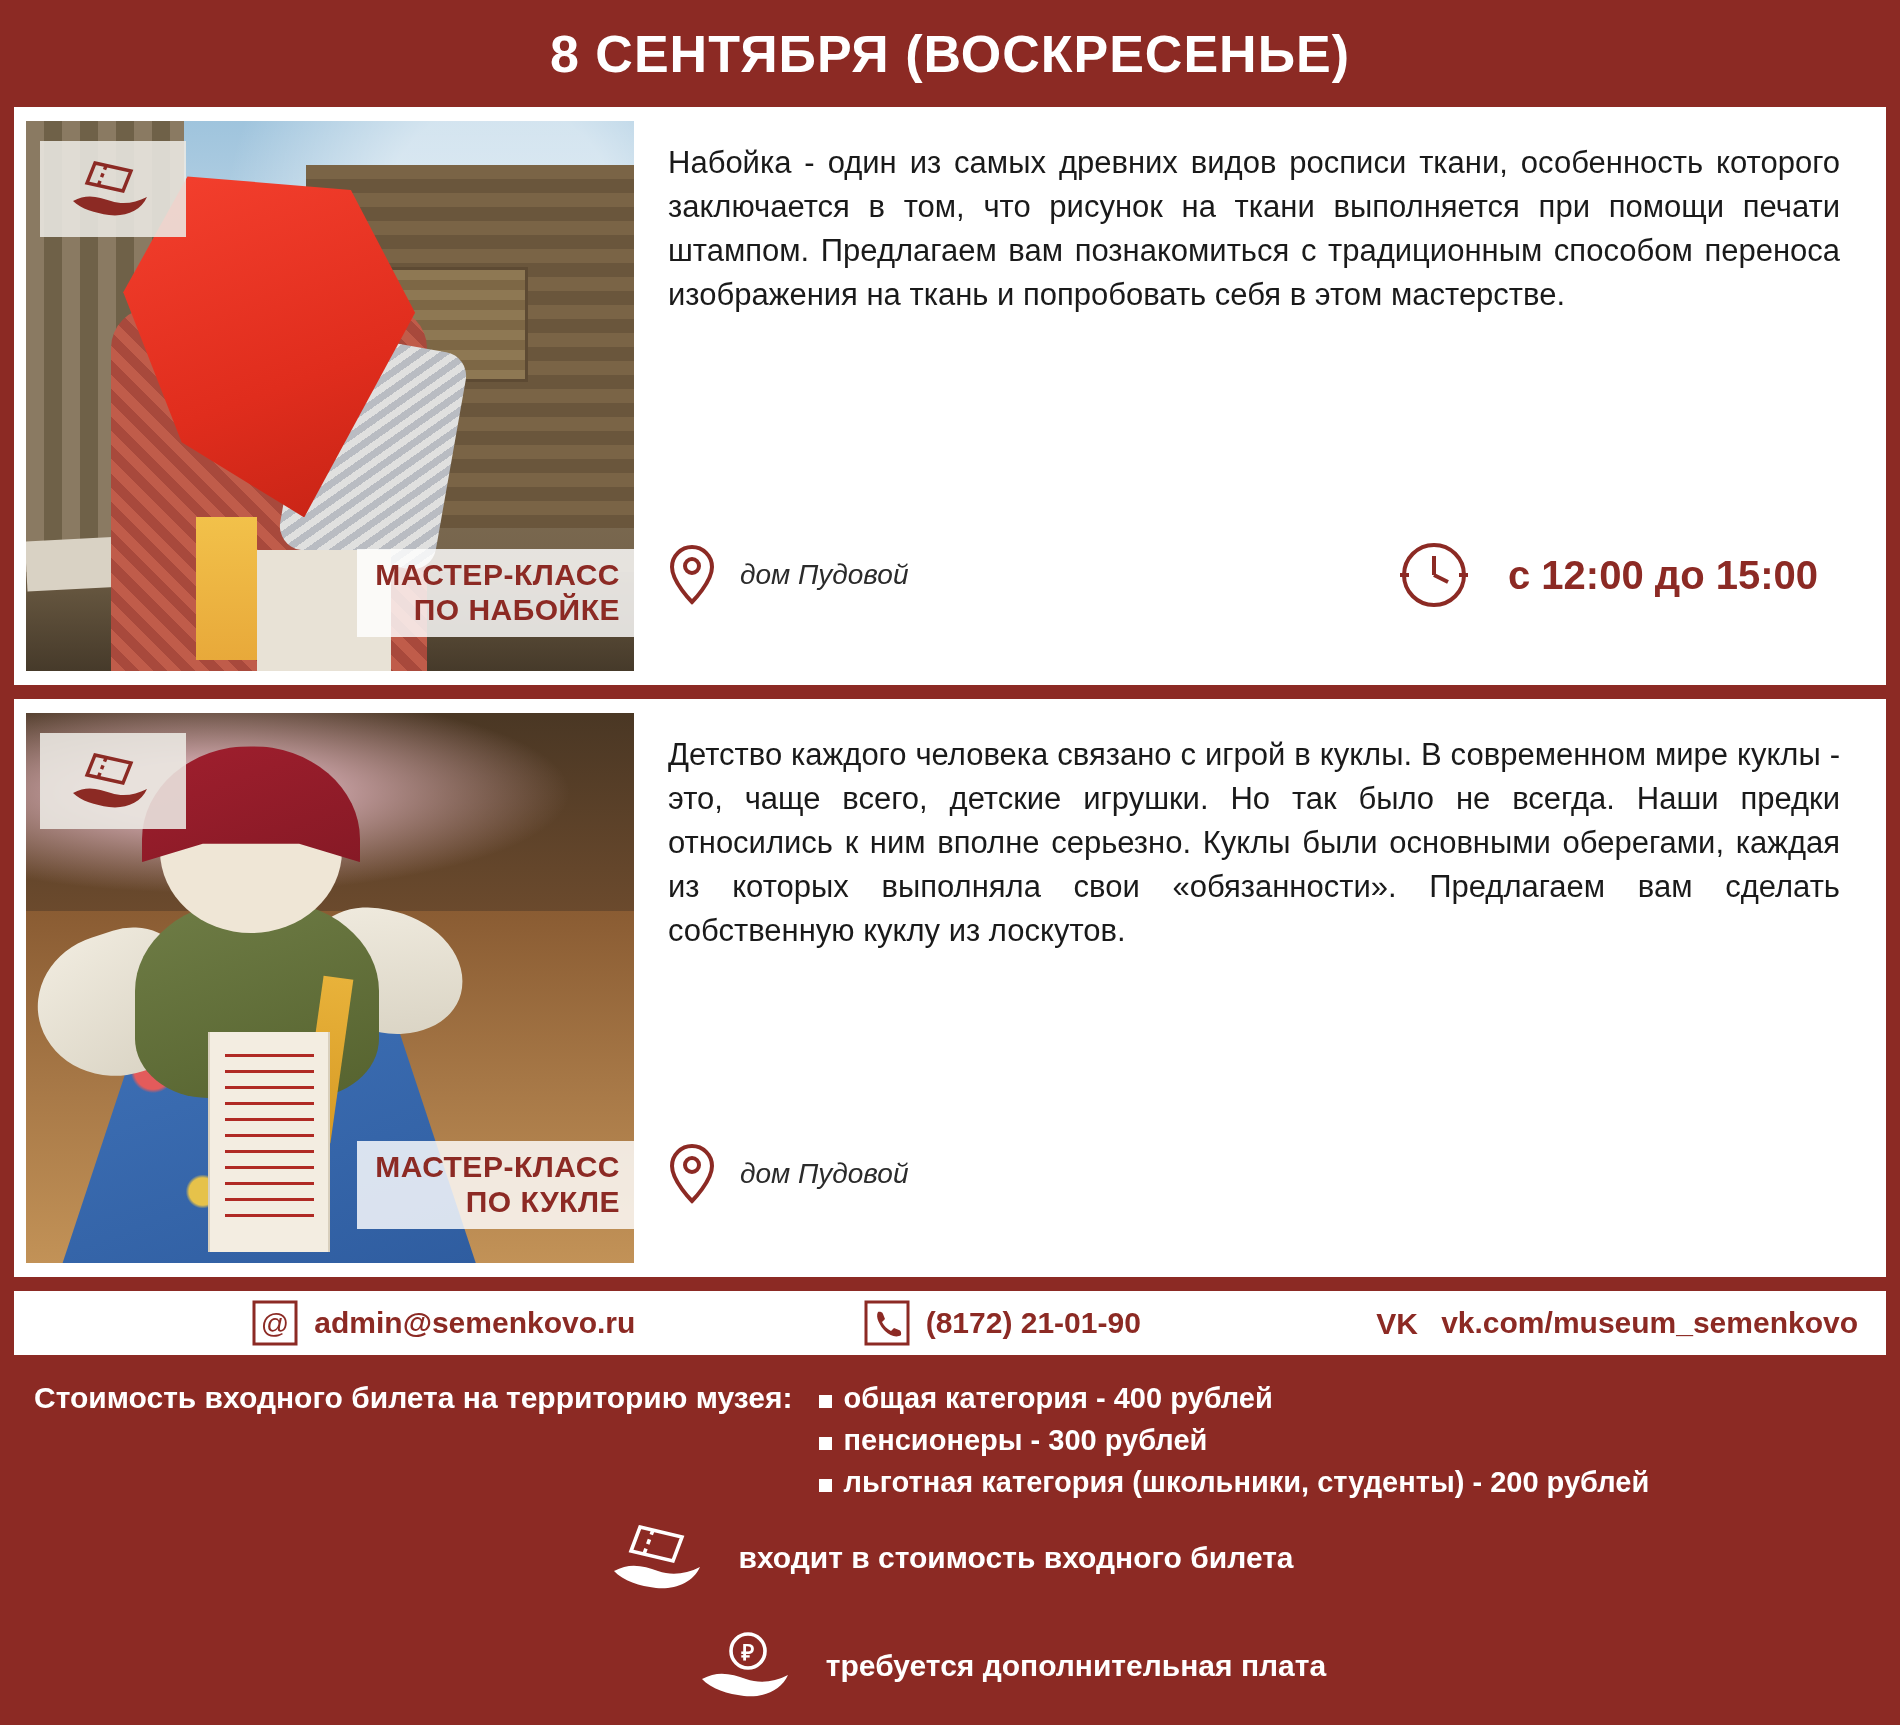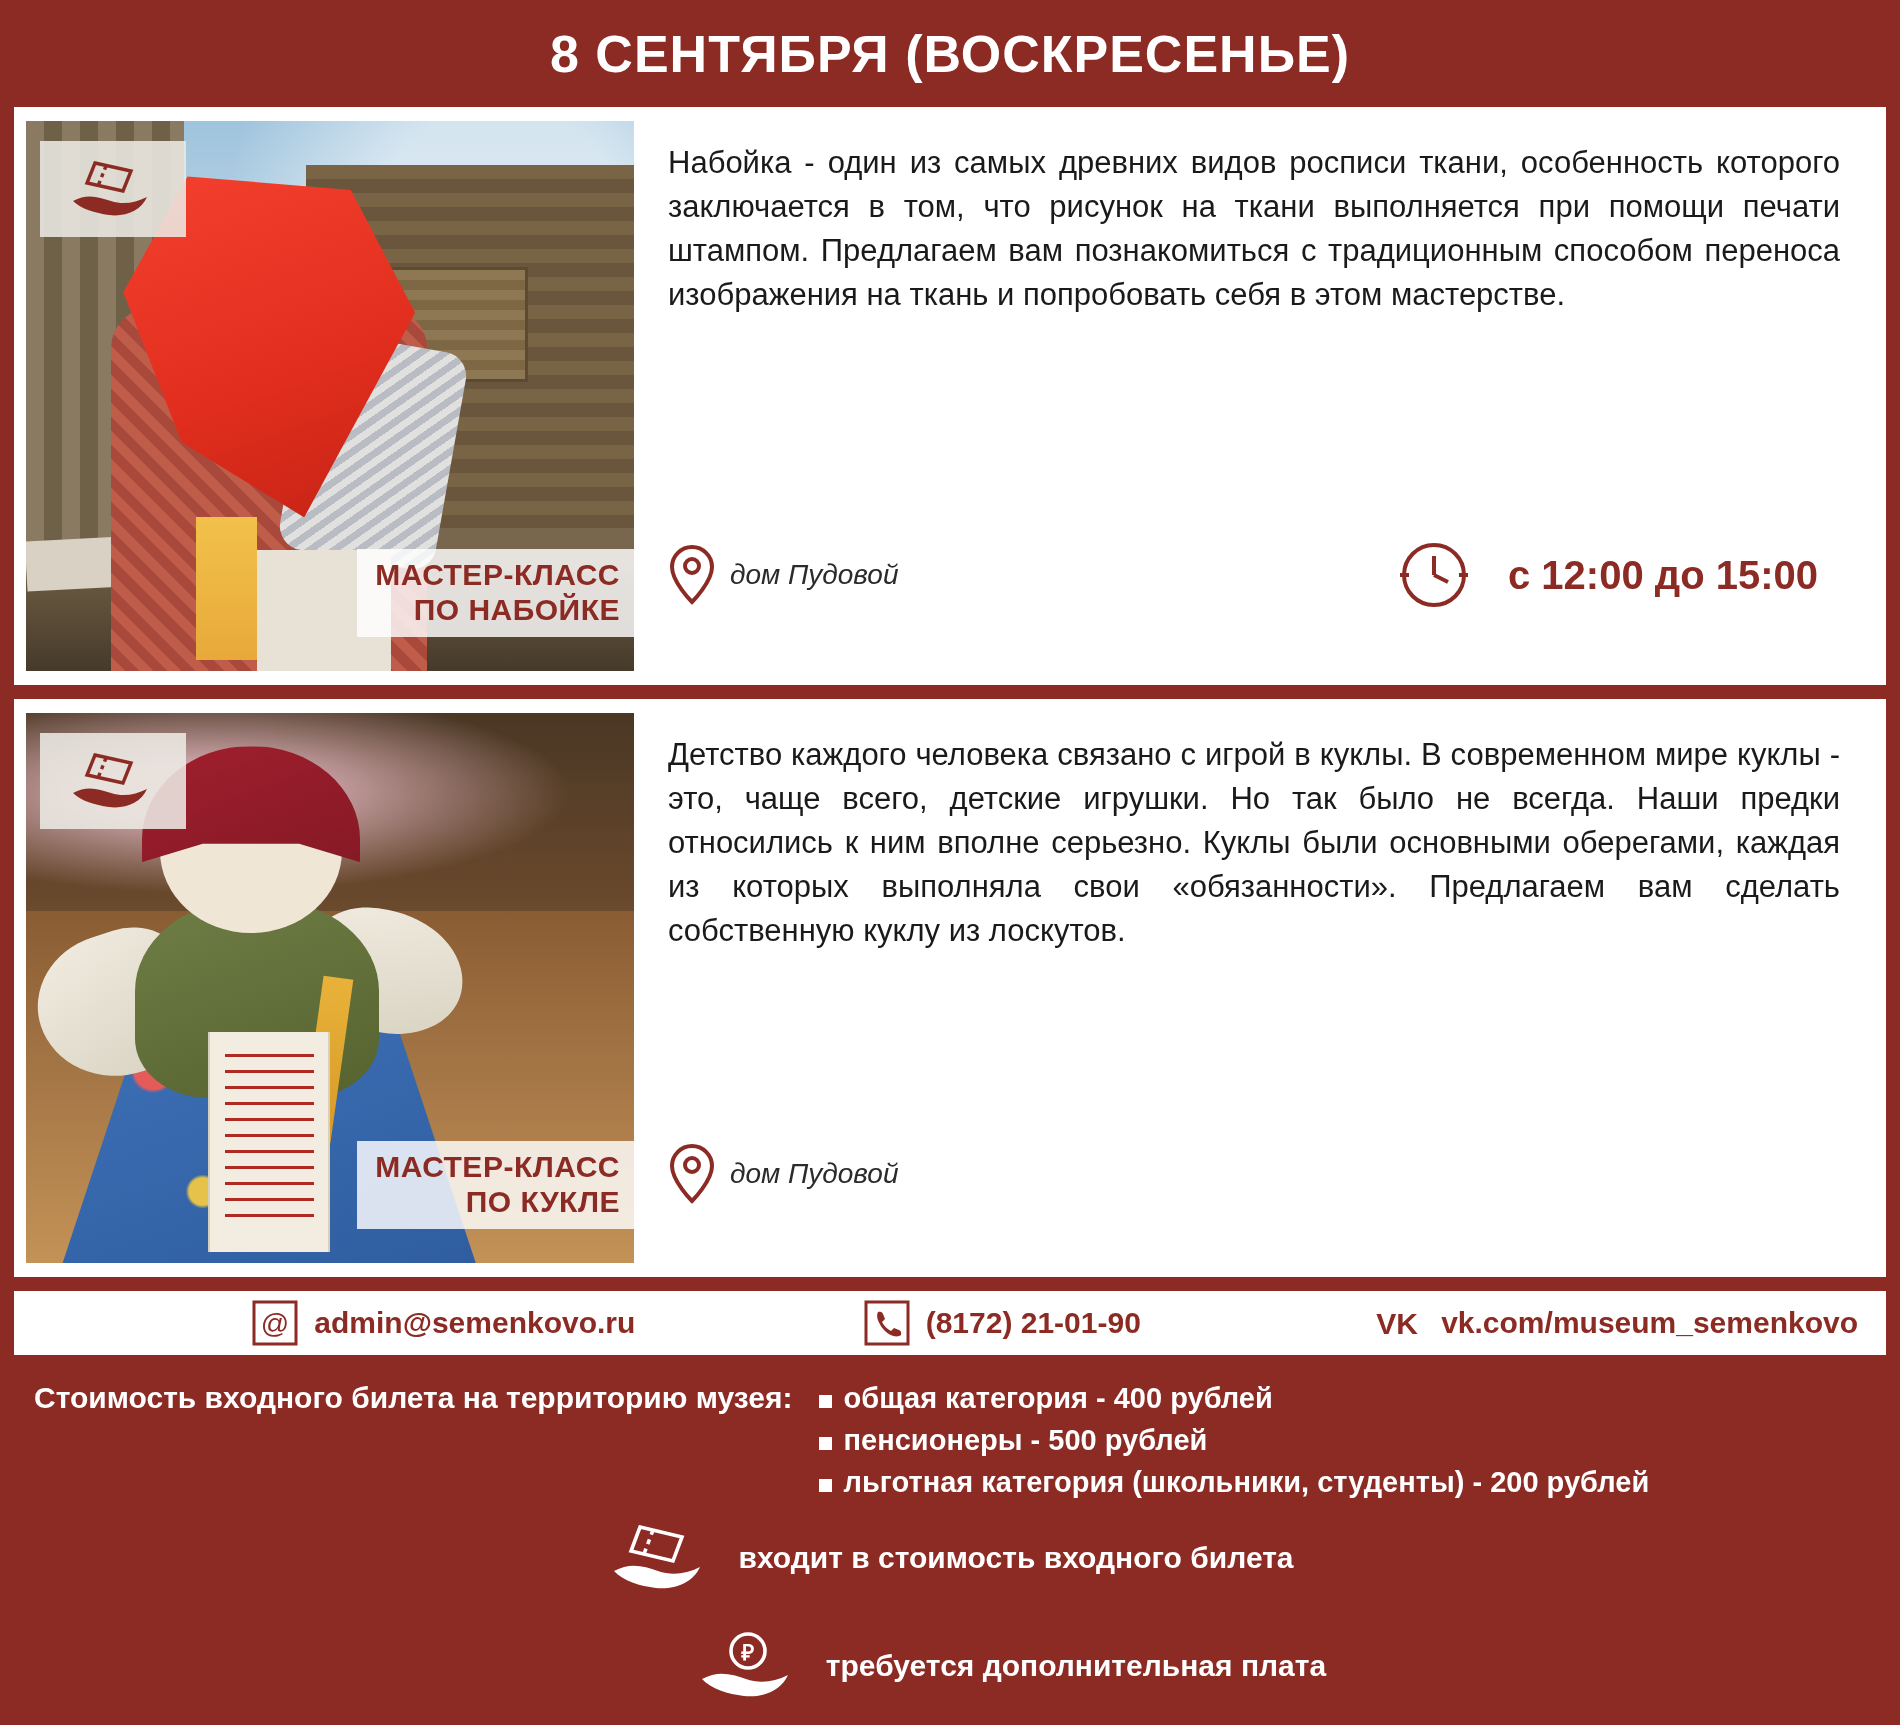--- a/index.html
+++ b/index.html
@@ -219,21 +219,21 @@
   }
   .event-meta {
     margin-top: auto;
     display: flex;
     align-items: center;
     padding-bottom: 48px;
   }
   .meta-place {
     display: flex;
     align-items: center;
-    gap: 14px;
+    gap: 24px;
   }
   .place-text {
     font-size: 28px;
     font-style: italic;
     color: #2b2b2b;
   }
   .meta-time {
     margin-left: auto;
     display: flex;
     align-items: center;
@@ -481,21 +481,21 @@
 
   <div class="prices">
     <div class="prices-title">Стоимость входного билета на территорию музея:</div>
     <ul class="price-list">
       <li>
         <span class="bullet"></span>
         <span>общая категория - 400 рублей</span>
       </li>
       <li>
         <span class="bullet"></span>
-        <span>пенсионеры - 500 рублей</span>
+        <span>пенсионеры - 300 рублей</span>
       </li>
       <li>
         <span class="bullet"></span>
         <span>льготная категория (школьники, студенты) - 200 рублей</span>
       </li>
     </ul>
   </div>
 
   <div class="legend">
     <div class="legend-item">

